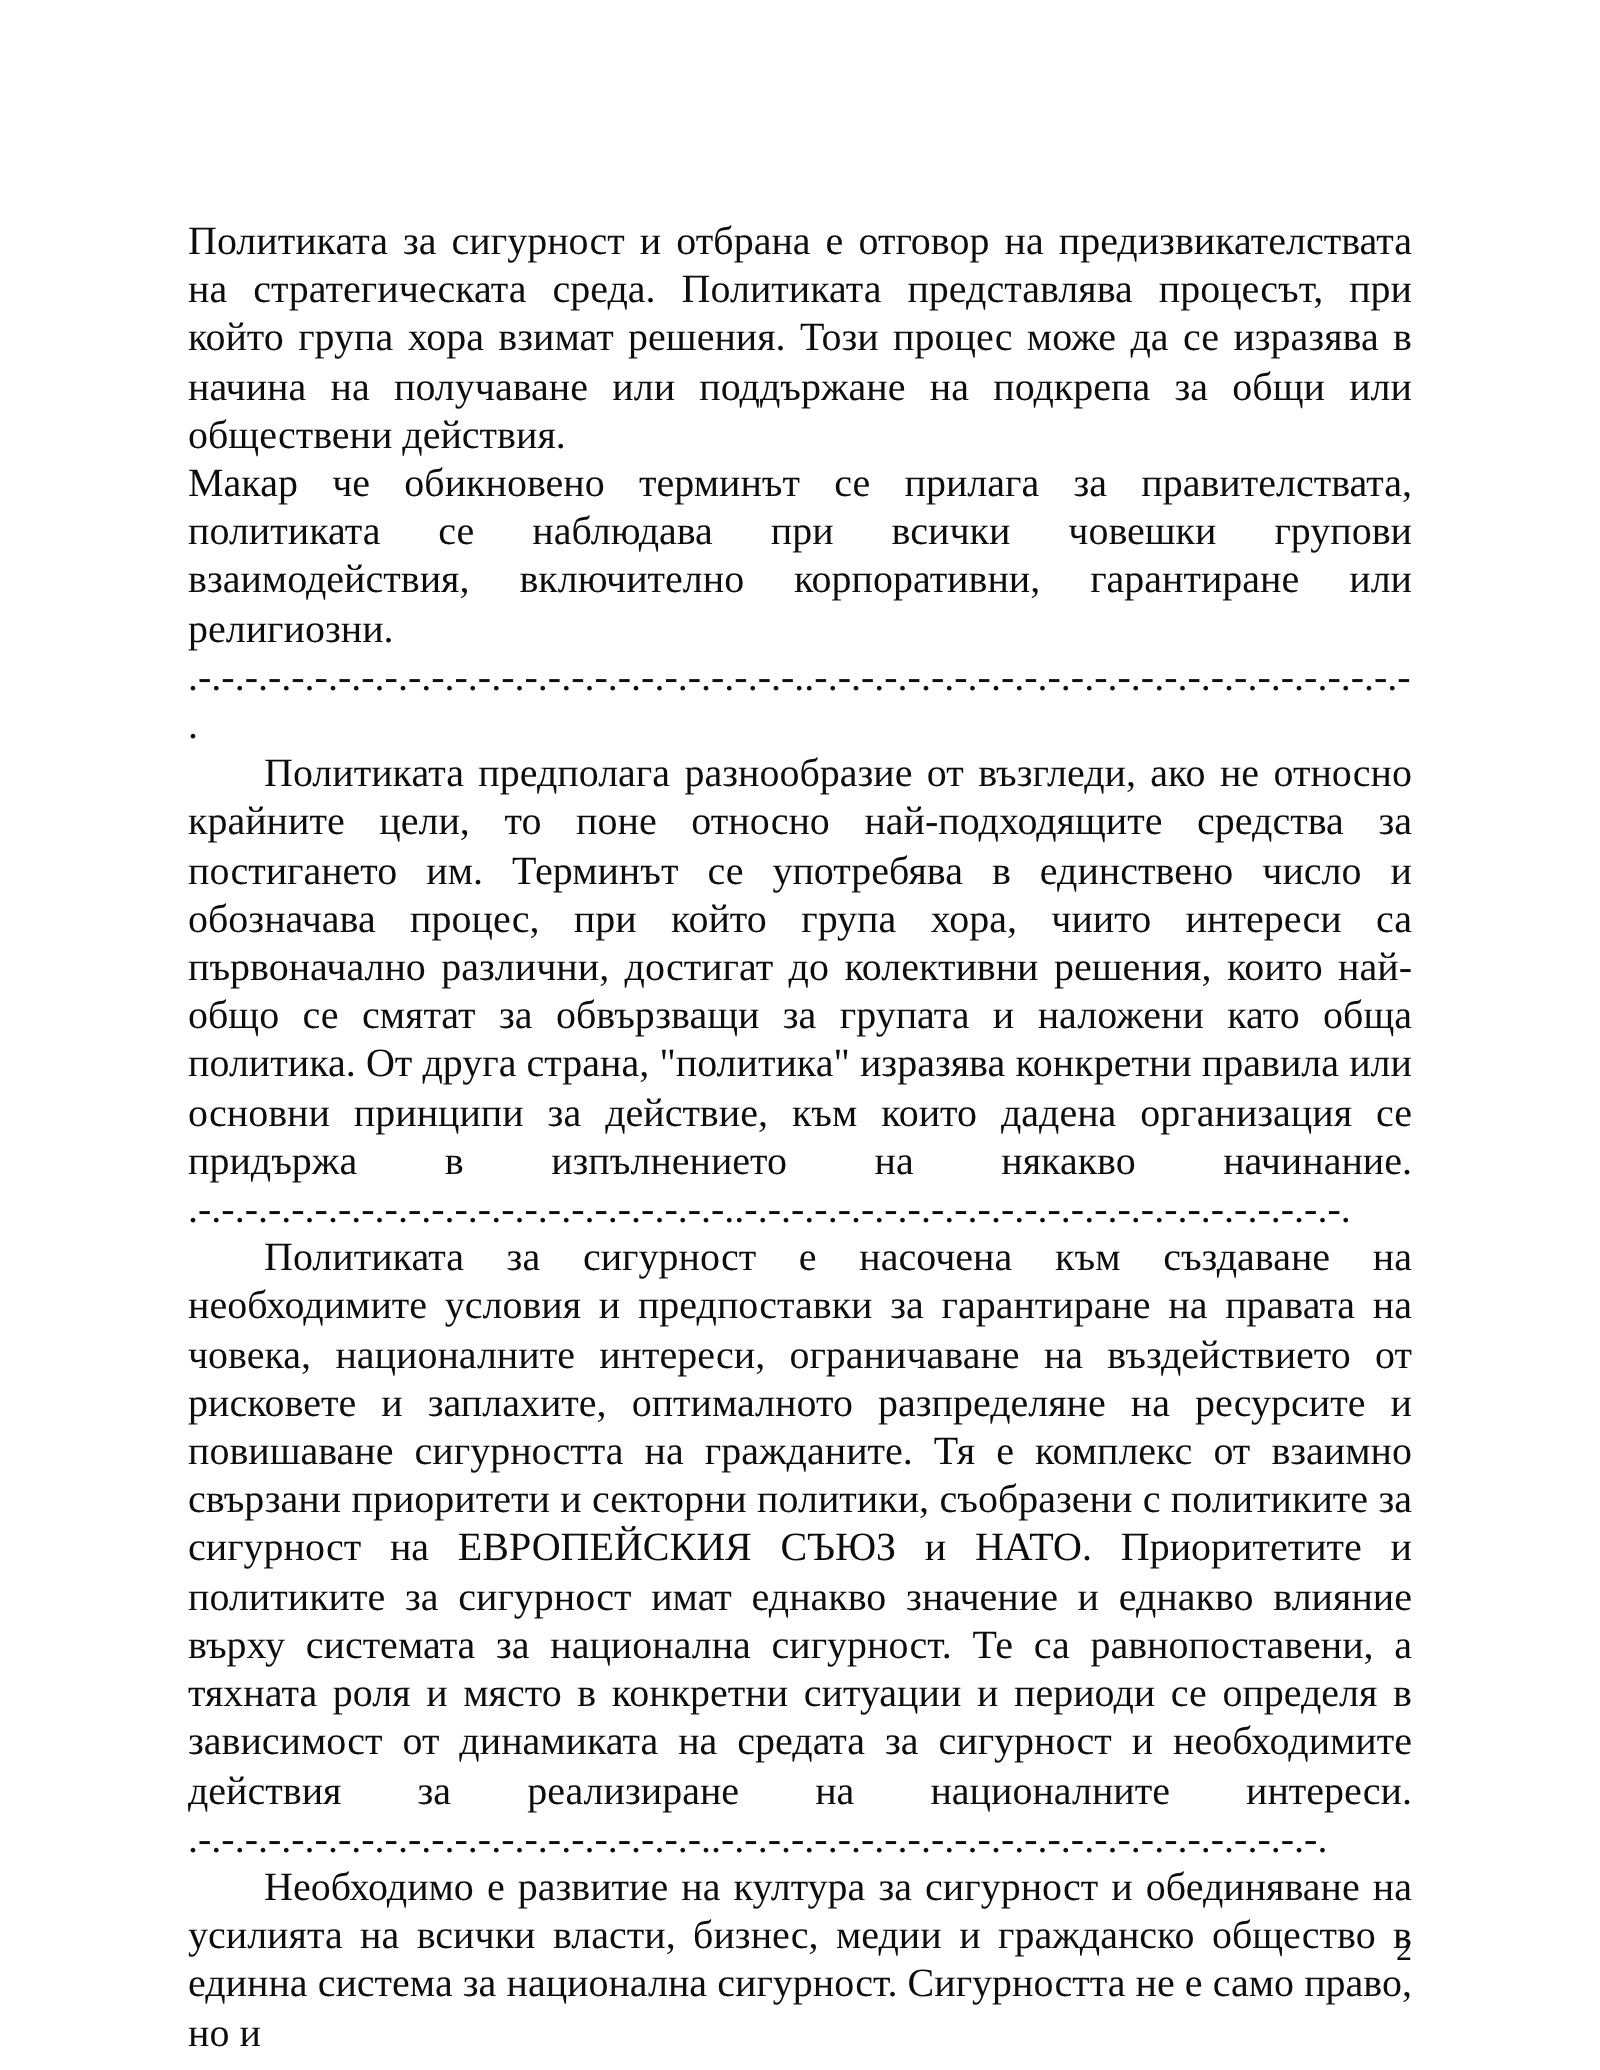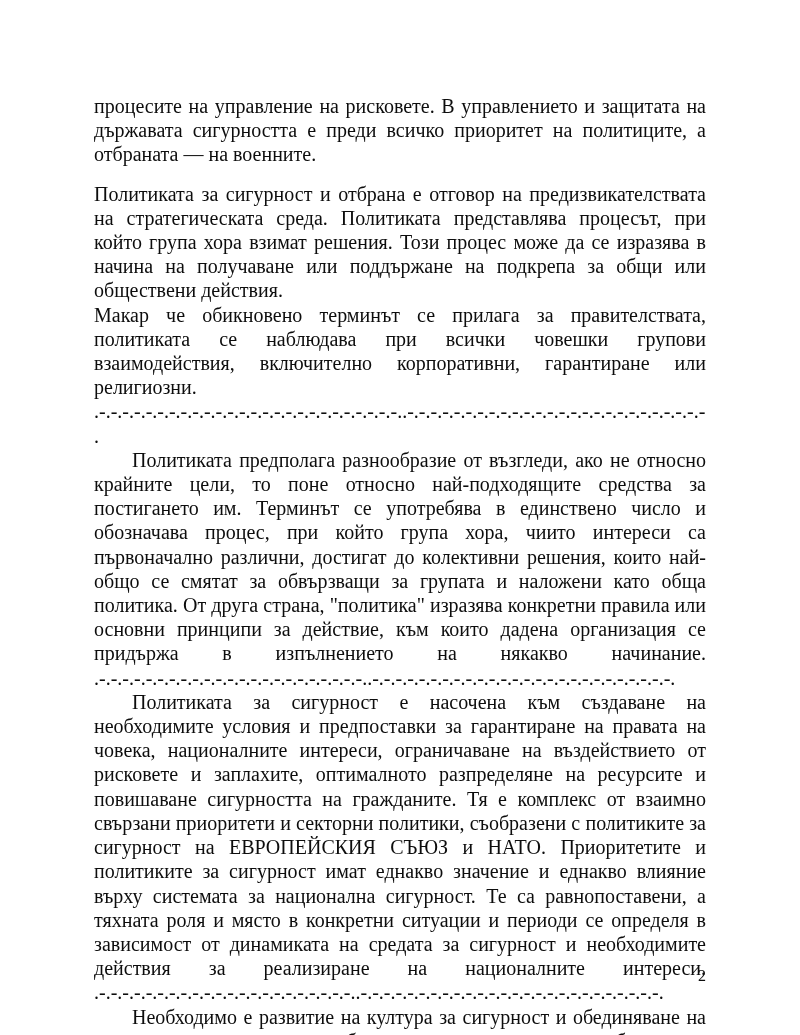--- a/index.html
+++ b/index.html
@@ -44,21 +44,20 @@
     font-family: "Liberation Serif", "DejaVu Serif", serif;
     font-size: 16px;
     line-height: 20px;
     color: #0d0d0d;
   }
 </style>
 </head>
 <body>
 
 <main class="page-body">
-  <p class="para">процесите на управление на рисковете. В управлението и защитата на държавата сигурността е преди всичко приоритет на политиците, а отбраната — на военните.</p>
   <p class="para spaced-before">Политиката за сигурност и отбрана е отговор на предизвикателствата на стратегическата среда. Политиката представлява процесът, при който група хора взимат решения. Този процес може да се изразява в начина на получаване или поддържане на подкрепа за общи или обществени действия.</p>
   <p class="para">Макар че обикновено терминът се прилага за правителствата, политиката се наблюдава при всички човешки групови взаимодействия, включително корпоративни, гарантиране или религиозни. .-.-.-.-.-.-.-.-.-.-.-.-.-.-.-.-.-.-.-.-.-.-.-.-.-.-..-.-.-.-.-.-.-.-.-.-.-.-.-.-.-.-.-.-.-.-.-.-.-.-.-.-.</p>
   <p class="para indent">Политиката предполага разнообразие от възгледи, ако не относно крайните цели, то поне относно най-подходящите средства за постигането им. Терминът се употребява в единствено число и обозначава процес, при който група хора, чиито интереси са първоначално различни, достигат до колективни решения, които най-общо се смятат за обвързващи за групата и наложени като обща политика. От друга страна, "политика" изразява конкретни правила или основни принципи за действие, към които дадена организация се придържа в изпълнението на някакво начинание. .-.-.-.-.-.-.-.-.-.-.-.-.-.-.-.-.-.-.-.-.-.-.-..-.-.-.-.-.-.-.-.-.-.-.-.-.-.-.-.-.-.-.-.-.-.-.-.-.-.</p>
   <p class="para indent">Политиката за сигурност е насочена към създаване на необходимите условия и предпоставки за гарантиране на правата на човека, националните интереси, ограничаване на въздействието от рисковете и заплахите, оптималното разпределяне на ресурсите и повишаване сигурността на гражданите. Тя е комплекс от взаимно свързани приоритети и секторни политики, съобразени с политиките за сигурност на ЕВРОПЕЙСКИЯ СЪЮЗ и НАТО. Приоритетите и политиките за сигурност имат еднакво значение и еднакво влияние върху системата за национална сигурност. Те са равнопоставени, а тяхната роля и място в конкретни ситуации и периоди се определя в зависимост от динамиката на средата за сигурност и необходимите действия за реализиране на националните интереси. .-.-.-.-.-.-.-.-.-.-.-.-.-.-.-.-.-.-.-.-.-.-..-.-.-.-.-.-.-.-.-.-.-.-.-.-.-.-.-.-.-.-.-.-.-.-.-.-.</p>
   <p class="para indent">Необходимо е развитие на култура за сигурност и обединяване на усилията на всички власти, бизнес, медии и гражданско общество в единна система за национална сигурност. Сигурността не е само право, но и</p>
 </main>
 
 <div class="page-number">2</div>
 
 </body></html>

